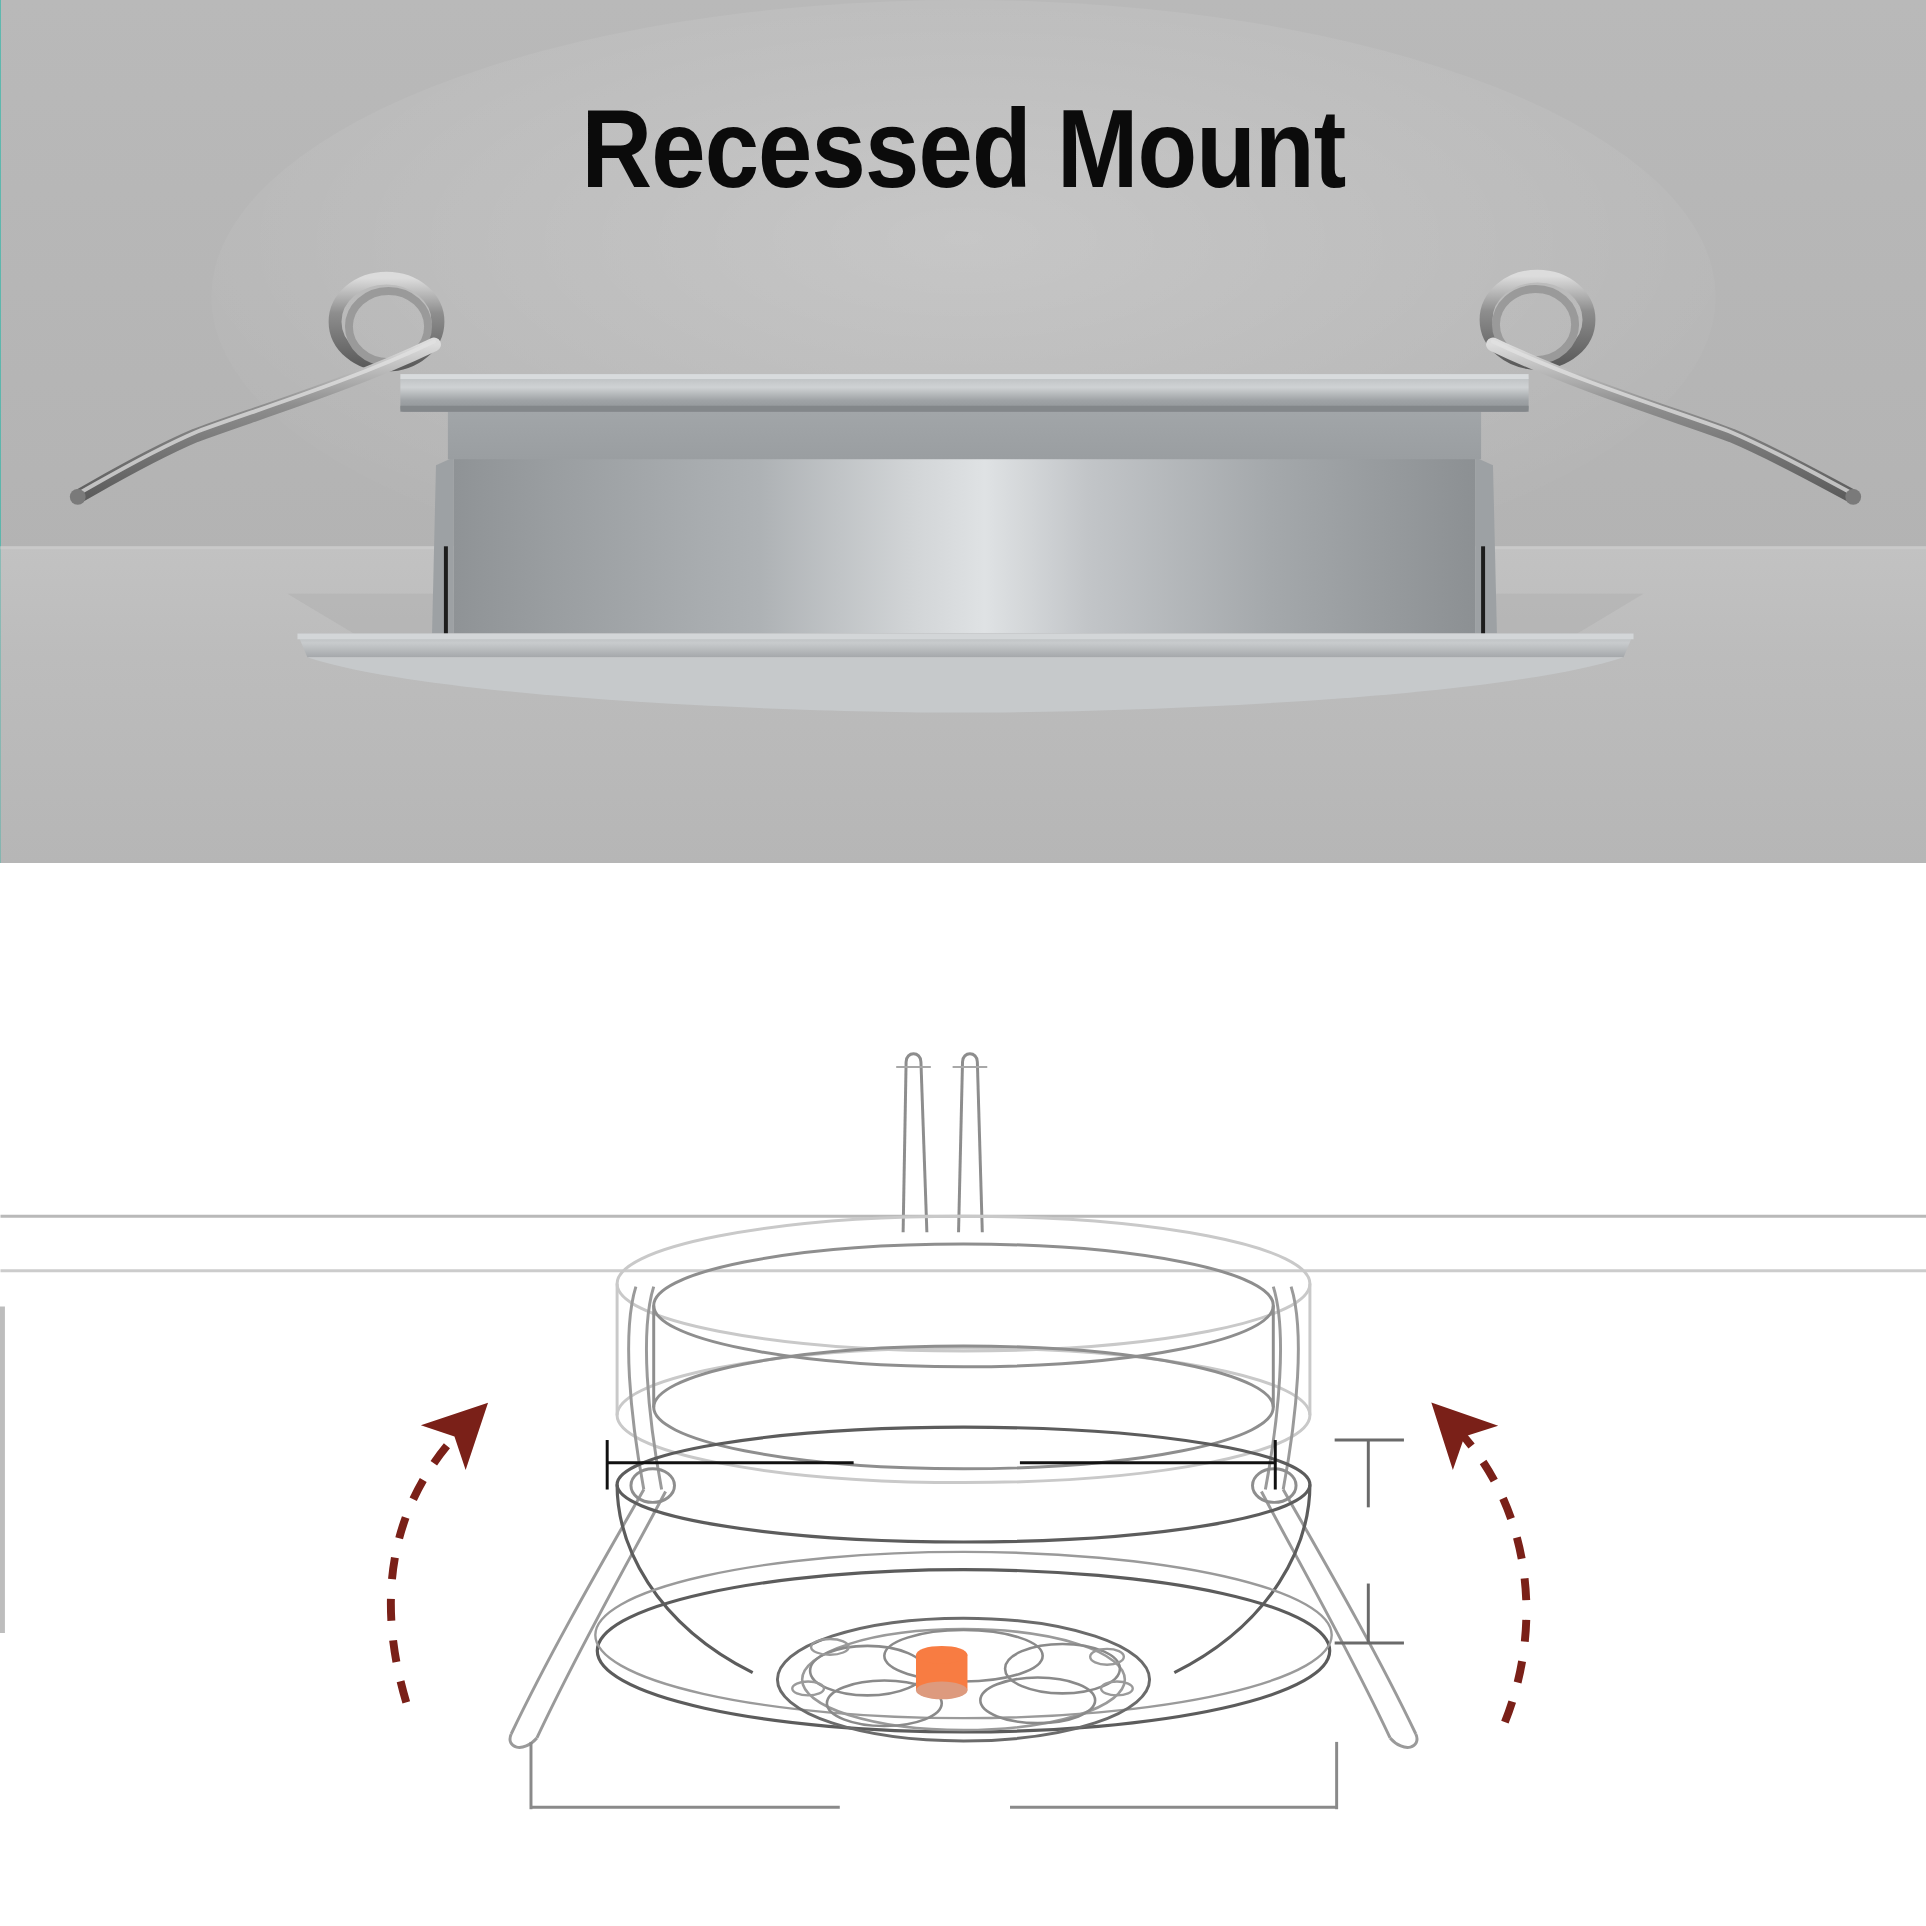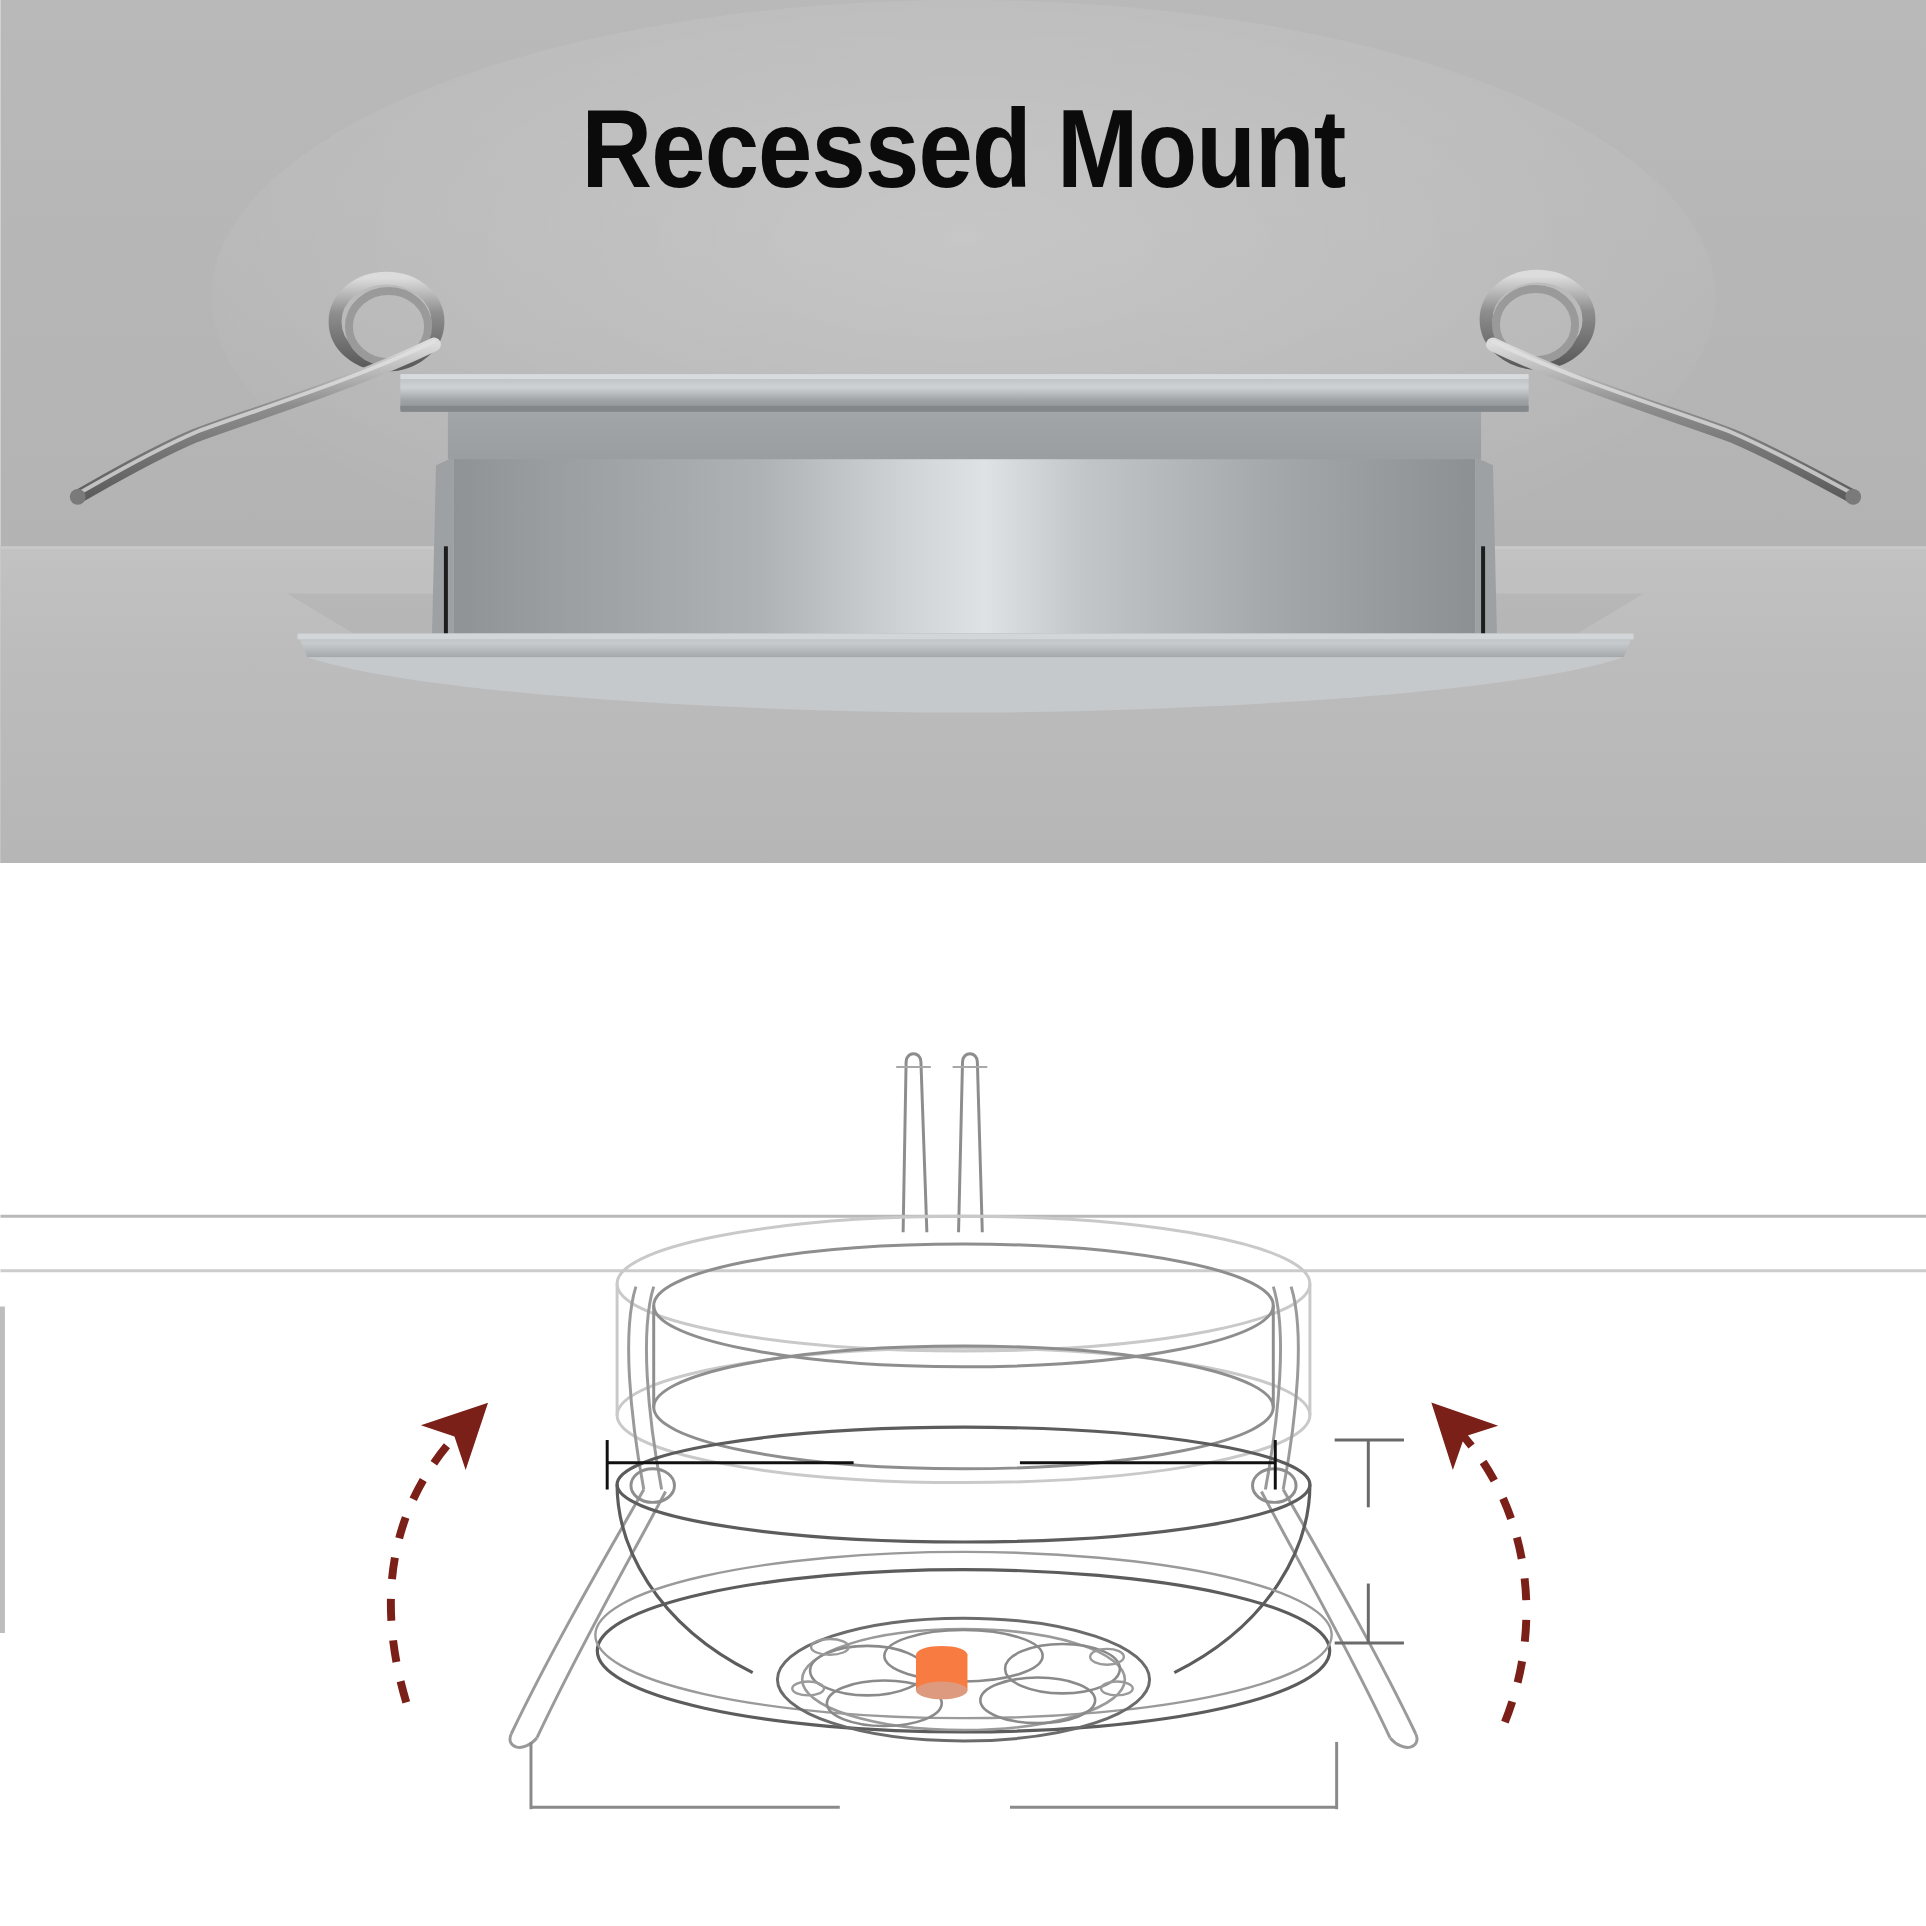--- a/index.html
+++ b/index.html
@@ -1,17 +1,17 @@
 <!DOCTYPE html>
 <html><head>
 <meta charset="utf-8">
 <style>
   html,body{margin:0;padding:0;background:#fff;}
   body{width:1927px;height:1927px;font-family:"Liberation Sans",sans-serif;overflow:hidden;}
-  #root{position:relative;width:1927px;height:1601px;background:#e5e5e5;}
+  #root{position:relative;width:1927px;height:1601px;background:#14b8a6;}
 
   
   .photo-panel{position:absolute;left:0;top:0;width:1927px;height:863px;overflow:hidden;}
   .photo-title{
     position:absolute;left:0;top:91px;width:1927px;text-align:center;
     font-family:"Liberation Sans",sans-serif;
     font-weight:700;font-size:111px;letter-spacing:-1px;color:#0b0b0b;
     transform:scaleX(0.88);transform-origin:50% 50%;
     line-height:1.05;
   }

